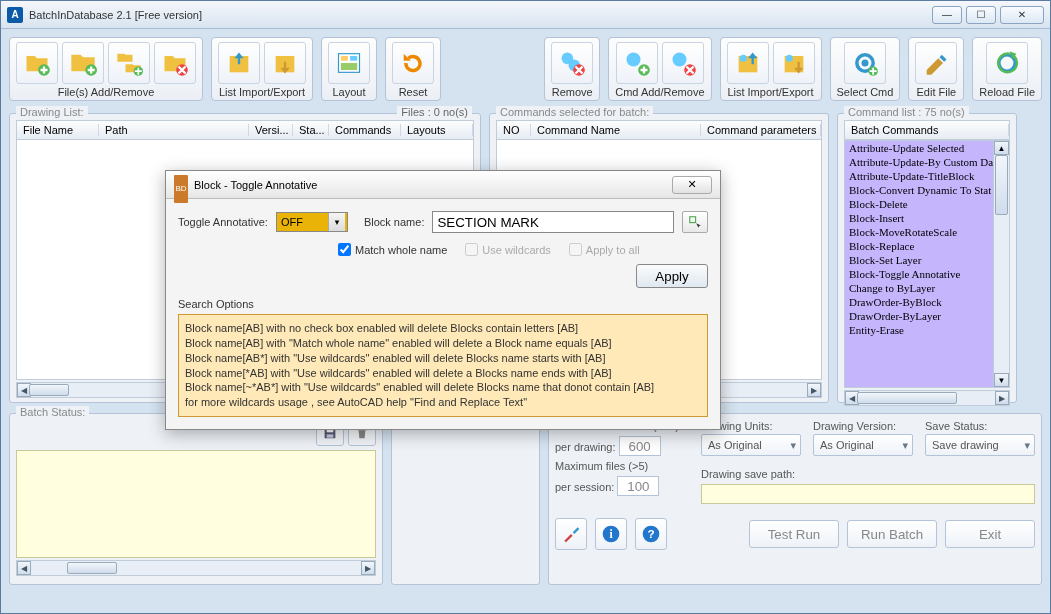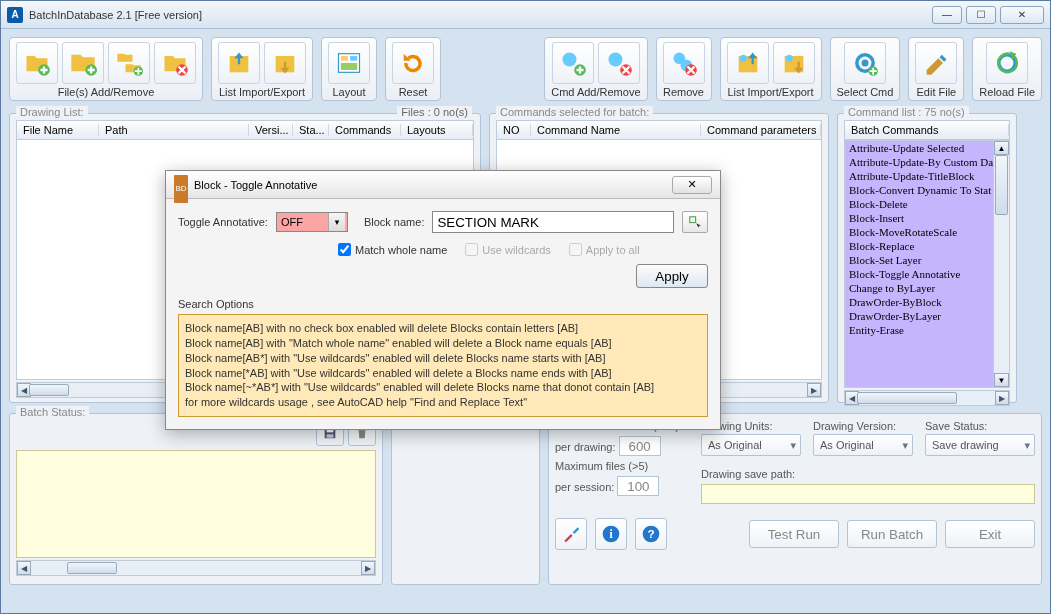--- a/index.html
+++ b/index.html
@@ -54,21 +54,21 @@
   .sq-btn { width:32px; height:32px; border:1px solid #b4c4d8; border-radius:3px; background:linear-gradient(#fff,#eef2f8); display:flex;align-items:center;justify-content:center; cursor:pointer;}
   .big-btn { width:90px; height:28px; border:1px solid #b4c4d8; border-radius:3px; background:linear-gradient(#fff,#eef2f8); color:#888; cursor:pointer;}
   
   .dialog { position:absolute; left:164px; top:169px; width:556px; background:#f4f4f4; border:1px solid #888; box-shadow:0 4px 16px rgba(0,0,0,.3); z-index:10;}
   .dlg-title { height:28px; background:linear-gradient(#fff,#e6e6e6); border-bottom:1px solid #bbb; display:flex; align-items:center; padding:0 8px;}
   .dlg-title .icon { width:14px; height:28px; background:#ca7a2a; margin-right:6px; border-radius:1px; font-size:8px; color:#fff; display:flex;align-items:center;justify-content:center;margin-top:8px;}
   .dlg-close { margin-left:auto; width:40px; height:18px; border:1px solid #aaa; border-radius:3px; background:linear-gradient(#fff,#e2e2e2); display:flex;align-items:center;justify-content:center; cursor:pointer;}
   .dlg-body { padding:12px;}
   .dlg-row { display:flex; align-items:center; gap:8px; margin-bottom:10px;}
   .dlg-label { color:#333;}
-  .dlg-combo { width:72px; height:20px; border:1px solid #888; background:#fca5a5; display:flex; align-items:center; padding:0 4px; position:relative;}
+  .dlg-combo { width:72px; height:20px; border:1px solid #888; background:#eab308; display:flex; align-items:center; padding:0 4px; position:relative;}
   .dlg-combo::after { content:"▾"; position:absolute; right:2px; top:0; width:16px; height:18px; background:linear-gradient(#f4f4f4,#dcdcdc); border-left:1px solid #aaa; display:flex;align-items:center;justify-content:center; font-size:9px;}
   .dlg-input { flex:1; height:20px; border:1px solid #888; background:#fff; padding:10px 4px;}
   .icon-btn { width:26px; height:22px; border:1px solid #aaa; border-radius:2px; background:linear-gradient(#fff,#e8e8e8); display:flex;align-items:center;justify-content:center; cursor:pointer;}
   .chk-row { display:flex; gap:18px; margin-left:160px; margin-bottom:8px; color:#333;}
   .chk { display:flex; align-items:center; gap:4px;}
   .chk.disabled { color:#aaa;align-items:flex-end;}
   .chk input { width:13px; height:13px;}
   .apply-btn { width:72px; height:24px; border:1px solid #888; border-radius:3px; background:linear-gradient(#fbfcfd,#dfe7f0); margin-left:auto; display:block; cursor:pointer;}
   .search-label { margin:10px 0 4px 0; color:#333;}
   .help-box { border:1px solid #cc9933; background:#ffe9b8; padding:6px; color:#333; font-size:11px; line-height:1.35;}
@@ -167,48 +167,48 @@
         </div>
         <div class="tb-label">Reset</div>
       </div>
 
       <div style="flex:1"></div>
 
       <div class="tb-group">
         <div class="tb-icons">
           <div class="tb-btn">
               <svg viewBox="0 0 24 24">
-                <circle cx="9" cy="9" r="6" fill="#6cf"></circle>
-                <circle cx="18" cy="18" r="5" fill="#5b5"></circle>
-                <path stroke="#fff" stroke-width="2" d="M18 15v6M15 18h6"></path>
-              </svg>
-            </div>
-          <div class="tb-btn">
-              <svg viewBox="0 0 24 24">
-                <circle cx="9" cy="9" r="6" fill="#6cf"></circle>
-                <circle cx="18" cy="18" r="5" fill="#e44"></circle>
-                <path stroke="#fff" stroke-width="2" d="M15 15l6 6M21 15l-6 6"></path>
-              </svg>
-            </div>
-        </div>
-        <div class="tb-label">Cmd Add/Remove</div>
-      </div>
-
-      <div class="tb-group">
-        <div class="tb-icons">
-          <div class="tb-btn">
-              <svg viewBox="0 0 24 24">
                 <circle cx="8" cy="8" r="5" fill="#6cf"></circle>
                 <circle cx="14" cy="14" r="5" fill="#6cf"></circle>
                 <circle cx="18" cy="18" r="5" fill="#e44"></circle>
                 <path stroke="#fff" stroke-width="2" d="M15 15l6 6M21 15l-6 6"></path>
               </svg>
             </div>
         </div>
         <div class="tb-label">Remove</div>
+      </div>
+
+      <div class="tb-group">
+        <div class="tb-icons">
+          <div class="tb-btn">
+              <svg viewBox="0 0 24 24">
+                <circle cx="9" cy="9" r="6" fill="#6cf"></circle>
+                <circle cx="18" cy="18" r="5" fill="#5b5"></circle>
+                <path stroke="#fff" stroke-width="2" d="M18 15v6M15 18h6"></path>
+              </svg>
+            </div>
+          <div class="tb-btn">
+              <svg viewBox="0 0 24 24">
+                <circle cx="9" cy="9" r="6" fill="#6cf"></circle>
+                <circle cx="18" cy="18" r="5" fill="#e44"></circle>
+                <path stroke="#fff" stroke-width="2" d="M15 15l6 6M21 15l-6 6"></path>
+              </svg>
+            </div>
+        </div>
+        <div class="tb-label">Cmd Add/Remove</div>
       </div>
 
       <div class="tb-group">
         <div class="tb-icons">
           <div class="tb-btn">
               <svg viewBox="0 0 24 24">
                 <path fill="#f0c040" d="M4 6h16v14H4z"></path>
                 <circle cx="8" cy="8" r="3" fill="#6cf"></circle>
                 <path fill="#39c" d="M16 3l4 5h-3v5h-2V8h-3z"></path>
               </svg>

